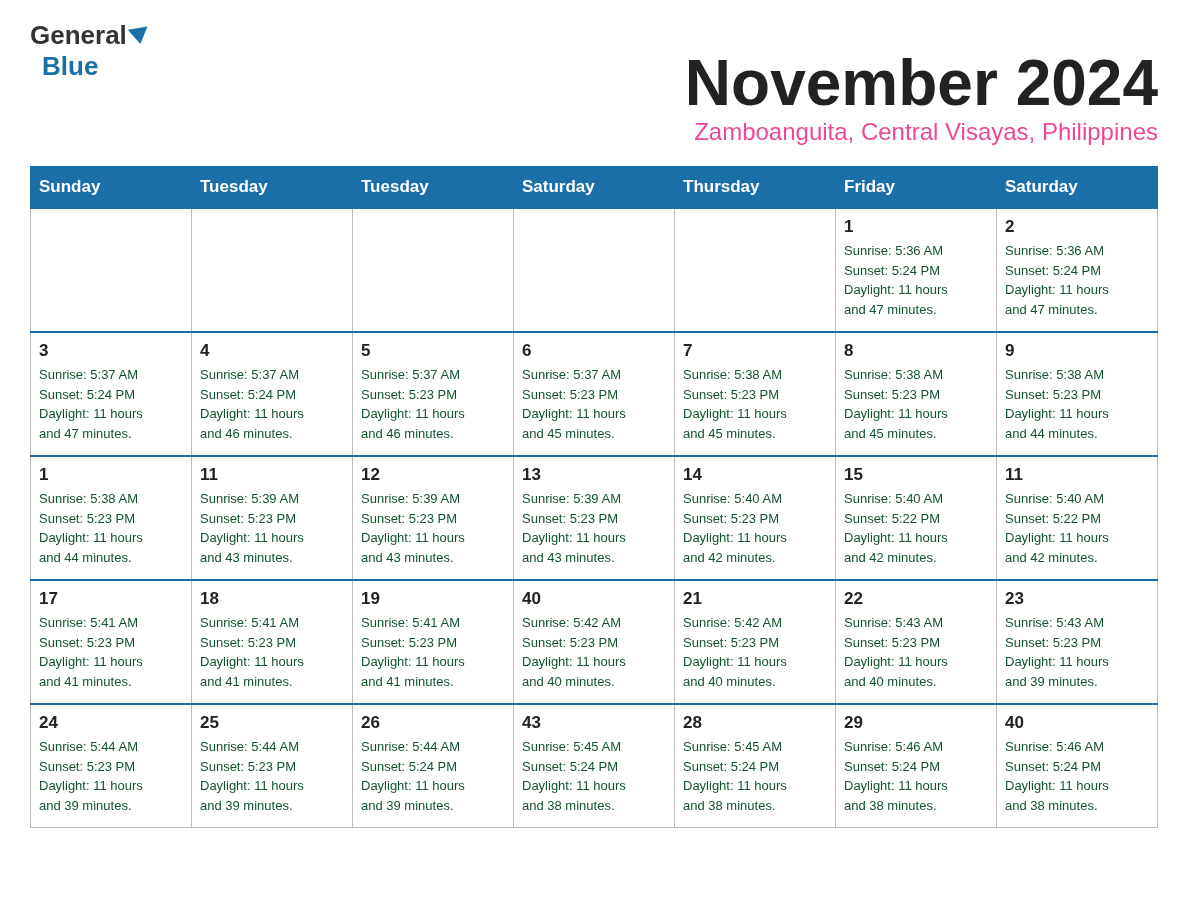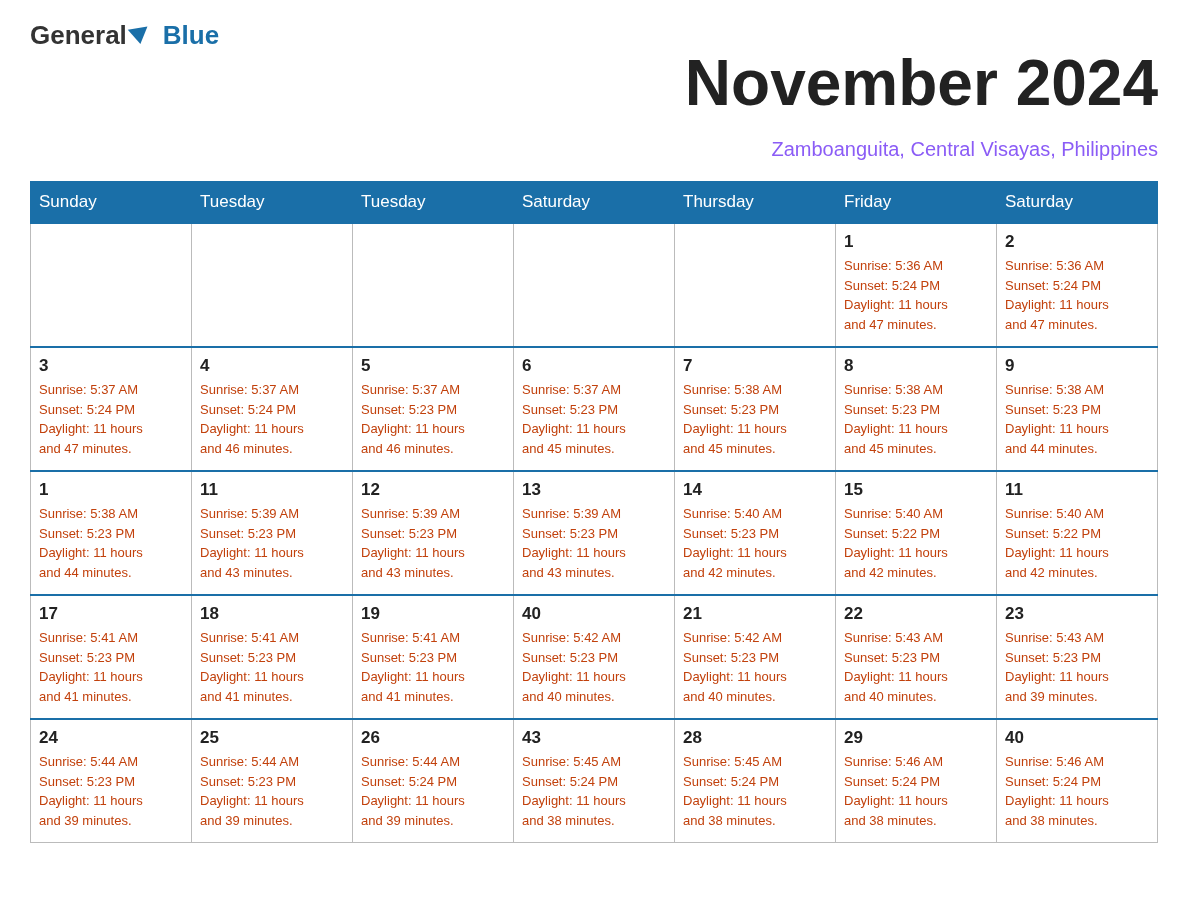--- a/index.html
+++ b/index.html
@@ -20,35 +20,35 @@
       text-align: right;
     }
     .month-title {
       font-size: 64px;
       font-weight: bold;
       color: #222;
       line-height: 1.1;
       margin-top: 28px;
     }
     .location {
-      font-size: 20px;
-      color: #8b5cf6;
-      margin-top: 20px;
+      font-size: 24px;
+      color: #ec4899;
+      margin-top: 0;
     }
     .calendar {
       width: 100%;
       border-collapse: collapse;
       border: 1px solid #aaa;
     }
     .calendar th {
       background: #1a6fa8;
       color: #fff;
       padding: 10px 8px;
       font-size: 17px;
-      font-weight: normal;
+      font-weight: bold;
       text-align: left;
       border: 1px solid #1a6fa8;
     }
     .calendar td {
       vertical-align: top;
       padding: 8px 8px 12px 8px;
       border: 1px solid #bbb;
       width: calc(100% / 7);
       min-height: 120px;
       background: #fff;
@@ -60,29 +60,29 @@
       border-top: 2px solid #1a6fa8;
     }
     .day-number {
       font-size: 17px;
       font-weight: bold;
       color: #222;
       margin-bottom: 4px;
     }
     .day-info {
       font-size: 13px;
-      color: #c2410c;
+      color: #14532d;
       line-height: 1.5;
     }
     .empty-cell {
       background: #f5f5f5;
     }
     .logo-wrapper {
       display: flex;
-      flex-direction: row;
+      flex-direction: column;
     }
     .logo-line1 {
       display: flex;
       align-items: center;
       font-size: 26px;
       font-weight: bold;
       color: #333;
     }
     .logo-line2 {
       font-size: 26px;

